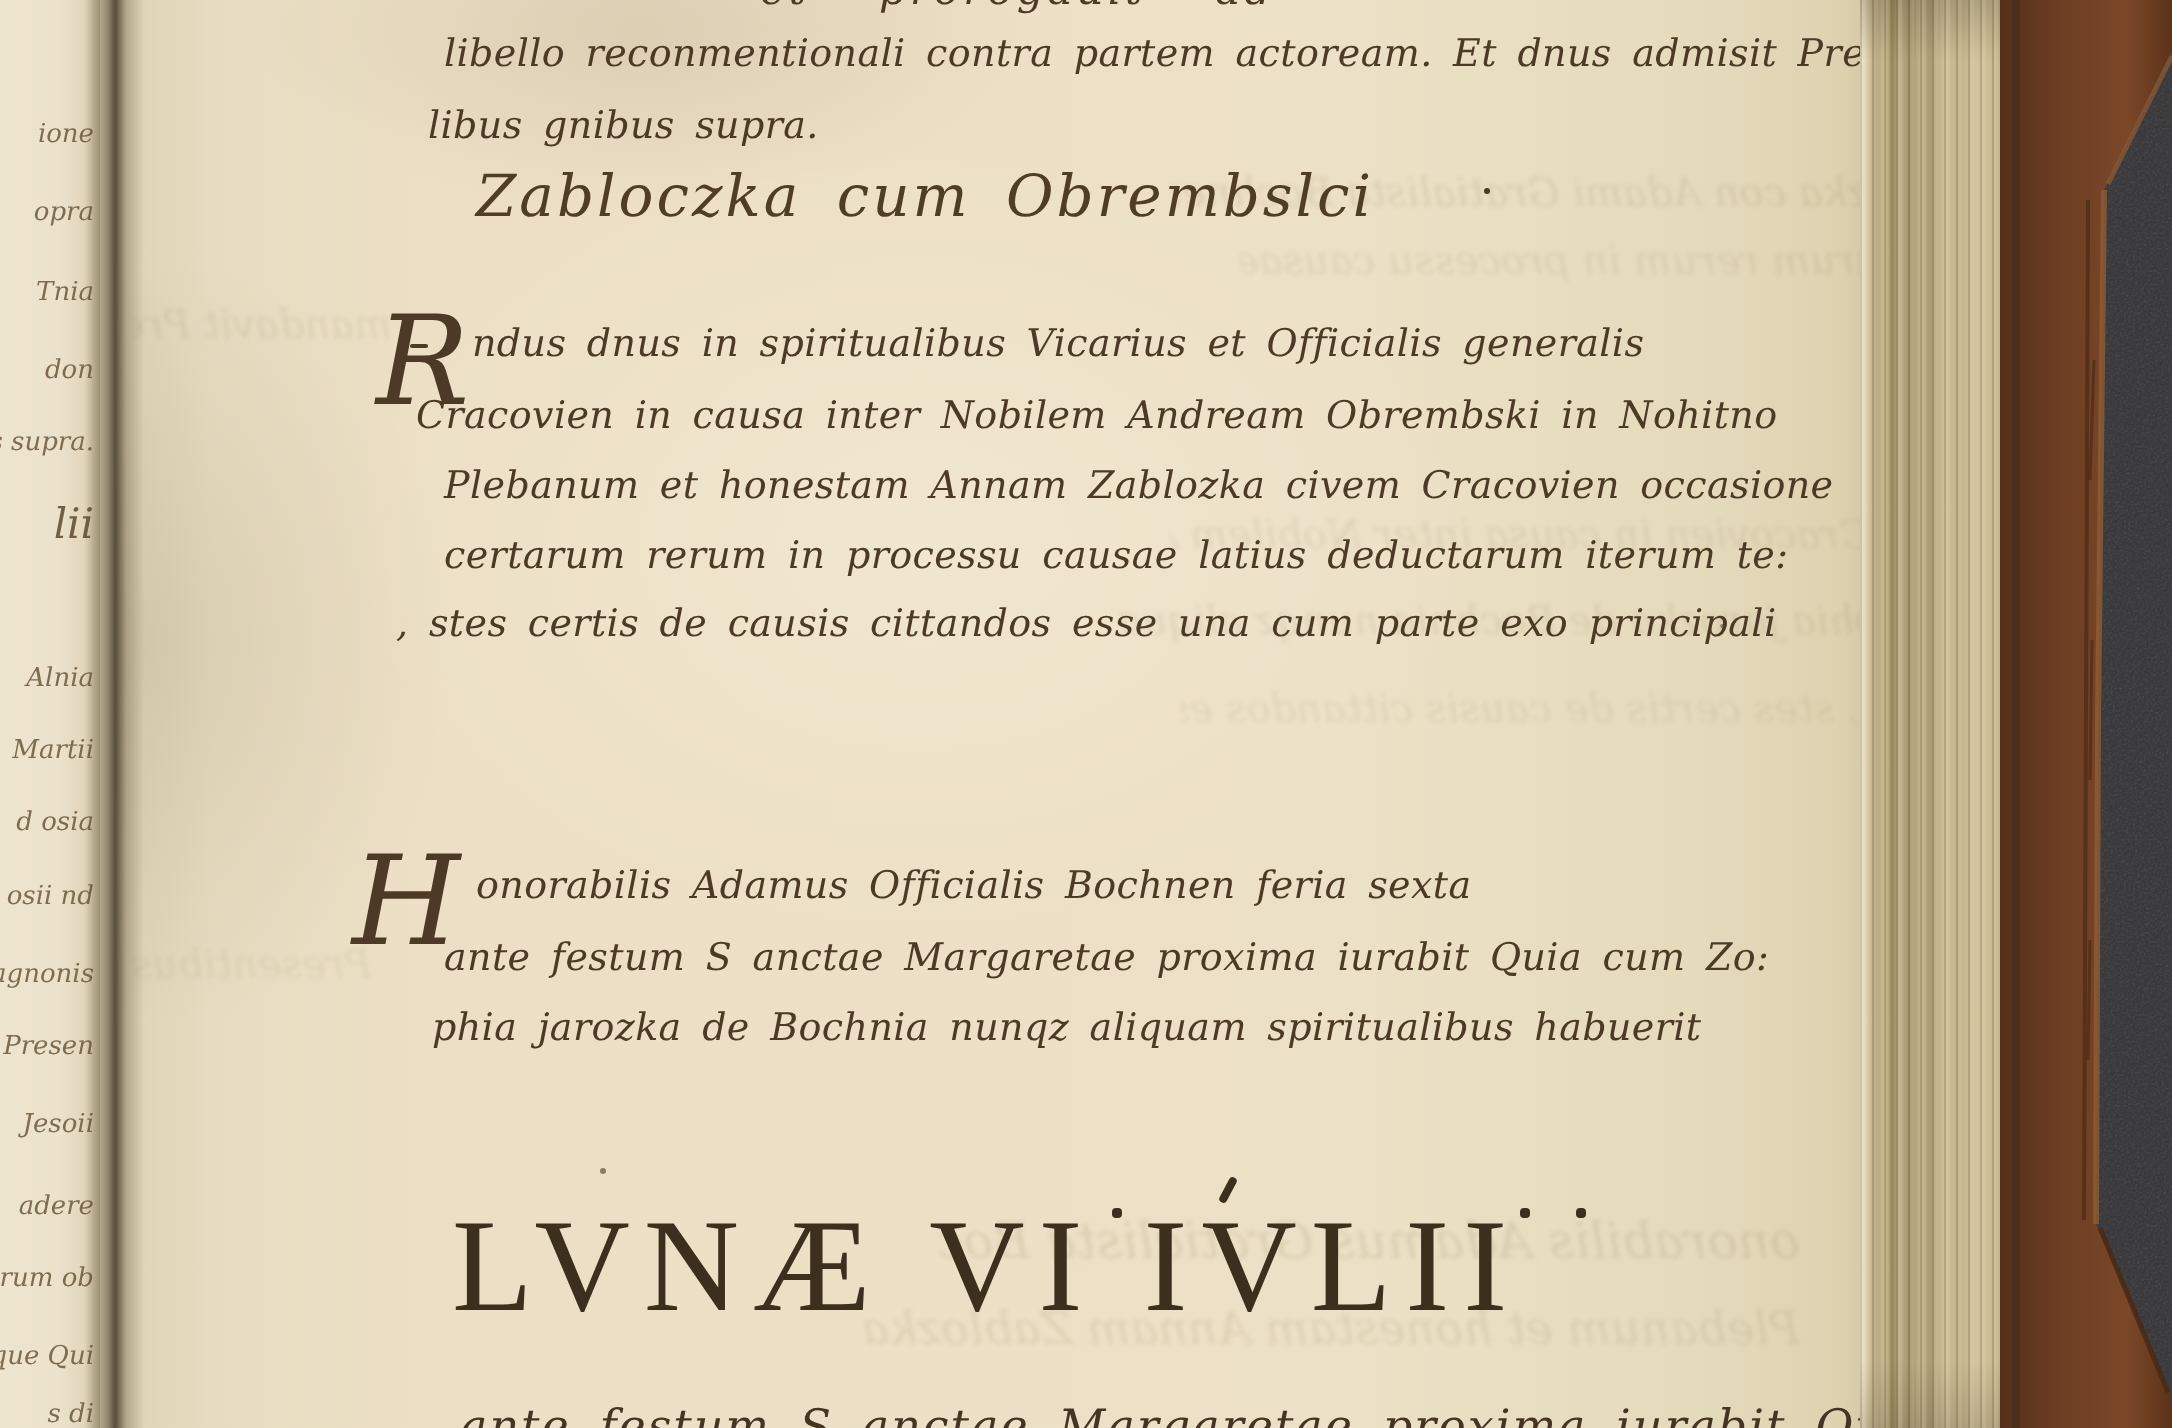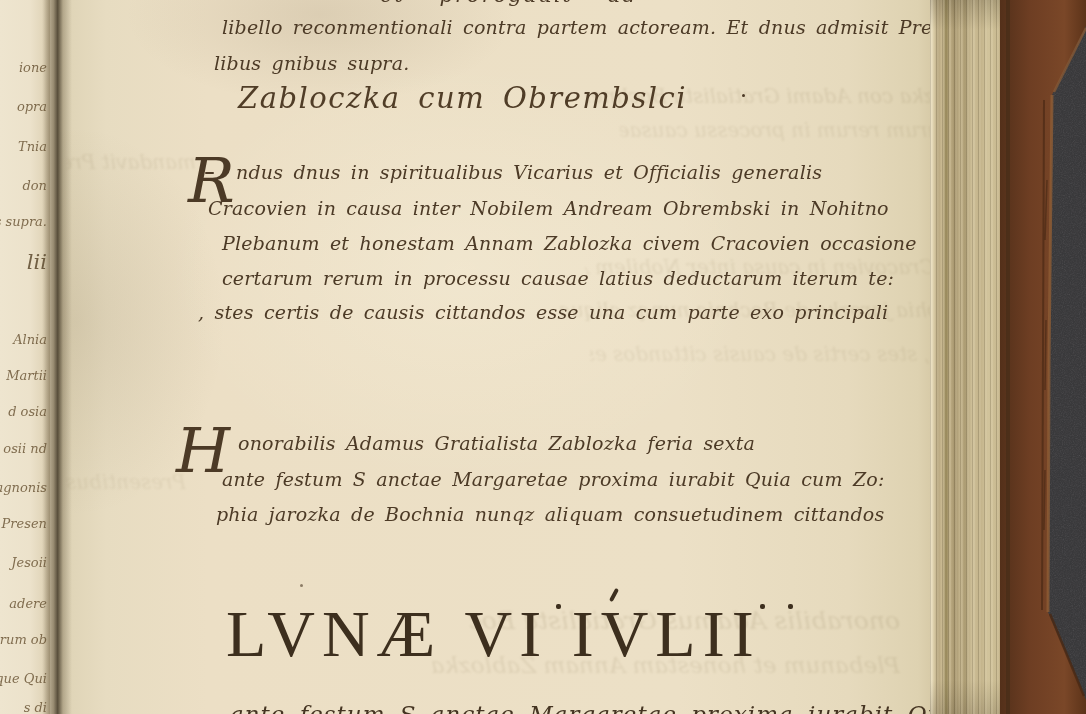--- a/index.html
+++ b/index.html
@@ -102,23 +102,23 @@
 
   <div class="heading" style="left:238px;top:81px">Zabloczka cum Obrembslci</div>
   <div class="initial" style="left:188px;top:150px">R</div>
   <div class="hw" style="left:236px;top:161px">ndus dnus in spiritualibus Vicarius et Officialis generalis</div>
   <div class="hw" style="left:222px;top:232px">Plebanum et honestam Annam Zablozka civem Cracovien occasione</div>
   <div class="hw" style="left:208px;top:197px">Cracovien in causa inter Nobilem Andream Obrembski in Nohitno</div>
   <div class="hw" style="left:222px;top:267px">certarum rerum in processu causae latius deductarum iterum te:</div>
   <div class="hw" style="left:198px;top:301px">, stes certis de causis cittandos esse una cum parte exo principali</div>
 
   <div class="initial" style="left:176px;top:420px">H</div>
-  <div class="hw" style="left:238px;top:432px">onorabilis Adamus Gratialista Zablozka feria sexta</div>
+  <div class="hw" style="left:238px;top:432px">onorabilis Adamus Officialis Bochnen feria sexta</div>
   <div class="hw" style="left:222px;top:468px">ante festum S anctae Margaretae proxima iurabit Quia cum Zo:</div>
-  <div class="hw" style="left:216px;top:503px">phia jarozka de Bochnia nunqz aliquam consuetudinem cittandos</div>
+  <div class="hw" style="left:216px;top:503px">phia jarozka de Bochnia nunqz aliquam spiritualibus habuerit</div>
 
   <div class="title" style="left:226px;top:596px">LVNÆ VI IVLII</div>
   <div class="accent" style="left:556px;top:604px;width:5px;height:5px"></div>
   <div class="accent" style="left:612px;top:588px;width:4px;height:14px;transform:rotate(28deg)"></div>
   <div class="accent" style="left:760px;top:604px;width:5px;height:5px"></div>
   <div class="accent" style="left:788px;top:604px;width:5px;height:5px"></div>
 
   <div class="cut-bottom" style="left:230px;top:701px">ante festum S anctae Margaretae proxima iurabit Quia cum Zo:</div>
 
   <div class="speck" style="left:742px;top:94px;width:3px;height:3px"></div>

